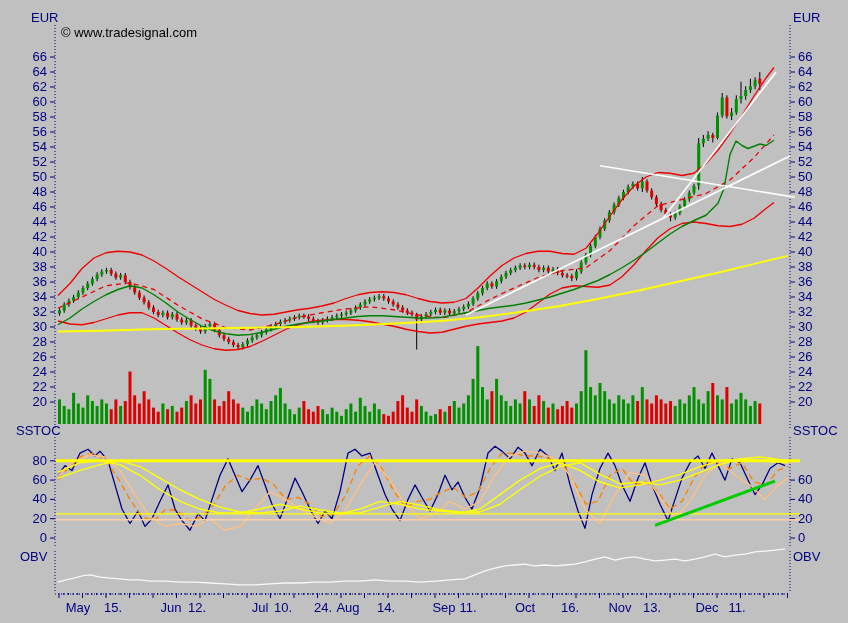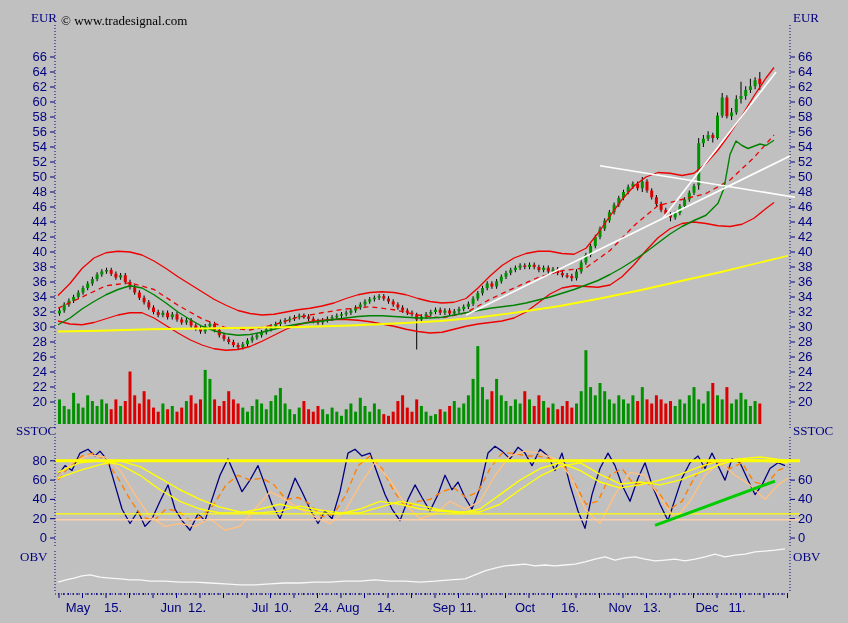--- a/index.html
+++ b/index.html
@@ -1,26 +1,26 @@
 <!DOCTYPE html>
 <html><head>
 <meta charset="utf-8">
 <style>
   html,body{margin:0;padding:0;background:#c0c0c0;}
   body{width:848px;height:623px;position:relative;overflow:hidden;
        font-family:"Liberation Sans",sans-serif;}
-  .lbl{position:absolute;font-size:13px;color:#000080;white-space:nowrap;line-height:13px;font-family:Liberation Serif, serif;}
+  .lbl{position:absolute;font-size:13px;color:#000080;white-space:nowrap;line-height:13px;}
   .lbl.black{color:#000000;}
   #chart-svg{position:absolute;left:0;top:0;}
 </style>
 </head>
 <body>
 
 <span class="lbl" style="left:31px;top:11px;">EUR</span>
-<span class="lbl black" style="left:61px;top:14px;">© www.tradesignal.com</span>
+<span class="lbl black" style="left:61px;top:26px;">© www.tradesignal.com</span>
 <span class="lbl" style="left:793px;top:11px;">EUR</span>
 <span class="lbl" style="left:16px;top:424px;">SSTOC</span>
 <span class="lbl" style="left:793px;top:424px;">SSTOC</span>
 <span class="lbl" style="left:20px;top:550px;">OBV</span>
 <span class="lbl" style="left:793px;top:550px;">OBV</span>
 
 <svg id="chart-svg" width="848" height="623">
     <line x1="55" y1="25" x2="55" y2="428" stroke="#000080" stroke-width="1" stroke-dasharray="1,2"></line>
     <line x1="790" y1="25" x2="790" y2="428" stroke="#000080" stroke-width="1" stroke-dasharray="1,2"></line>
     <line x1="55" y1="437" x2="55" y2="548" stroke="#000080" stroke-width="1" stroke-dasharray="1,2"></line>

